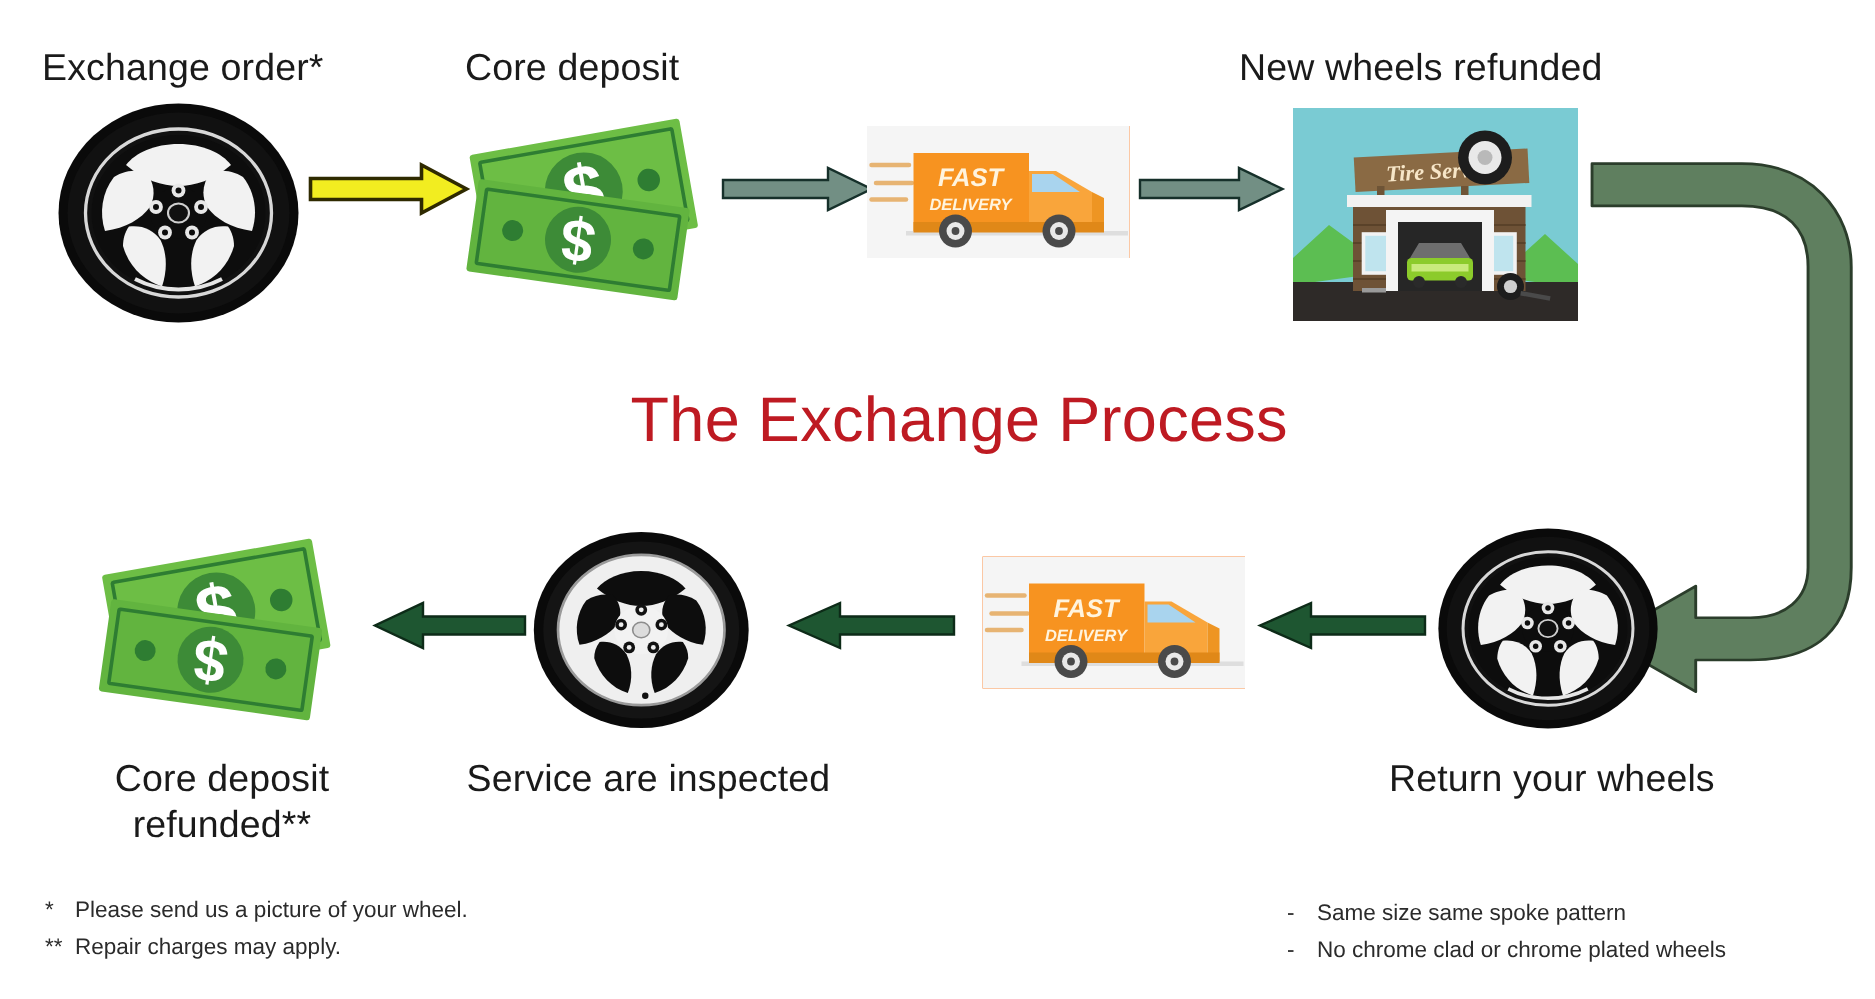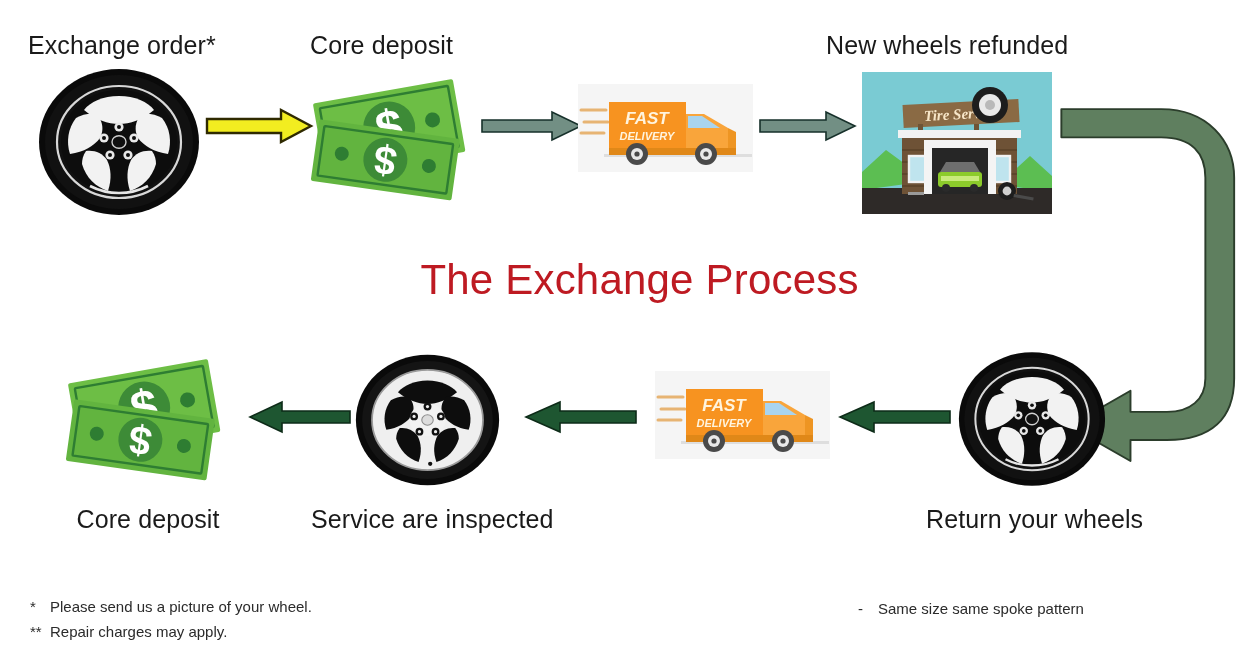--- a/index.html
+++ b/index.html
@@ -368,25 +368,29 @@
         <rect x="14" y="66" width="130" height="50" rx="1" fill="none" stroke="#2E7D32" stroke-width="2.4"></rect>
         <circle cx="79" cy="91" r="22" fill="#3D8B37"></circle>
         <text x="79" y="104" font-family="'Liberation Sans',sans-serif" font-size="40" font-weight="700" fill="#ffffff" text-anchor="middle" transform="rotate(180 79 91)">$</text>
         <circle cx="35" cy="91" r="7" fill="#2E7D32"></circle>
         <circle cx="123" cy="91" r="7" fill="#2E7D32"></circle>
       </g>
     </svg>
   </div>
 
   <div class="lbl ctr" style="left:36px;top:504px;width:224px;">Core deposit</div>
+  <div class="lbl ctr" style="left:36px;top:535px;width:224px;">refunded**</div>
 
   <div class="foot" style="left:30px;top:594px;">
     <span class="mk">*</span><span>Please send us a picture of your wheel.</span>
   </div>
   <div class="foot" style="left:30px;top:619px;">
     <span class="mk">**</span><span>Repair charges may apply.</span>
   </div>
 
   <div class="foot" style="left:858px;top:596px;">
     <span class="mk">-</span><span>Same size same spoke pattern</span>
   </div>
+  <div class="foot" style="left:858px;top:621px;">
+    <span class="mk">-</span><span>No chrome clad or chrome plated wheels</span>
+  </div>
 
 </div>
 
 </body></html>

